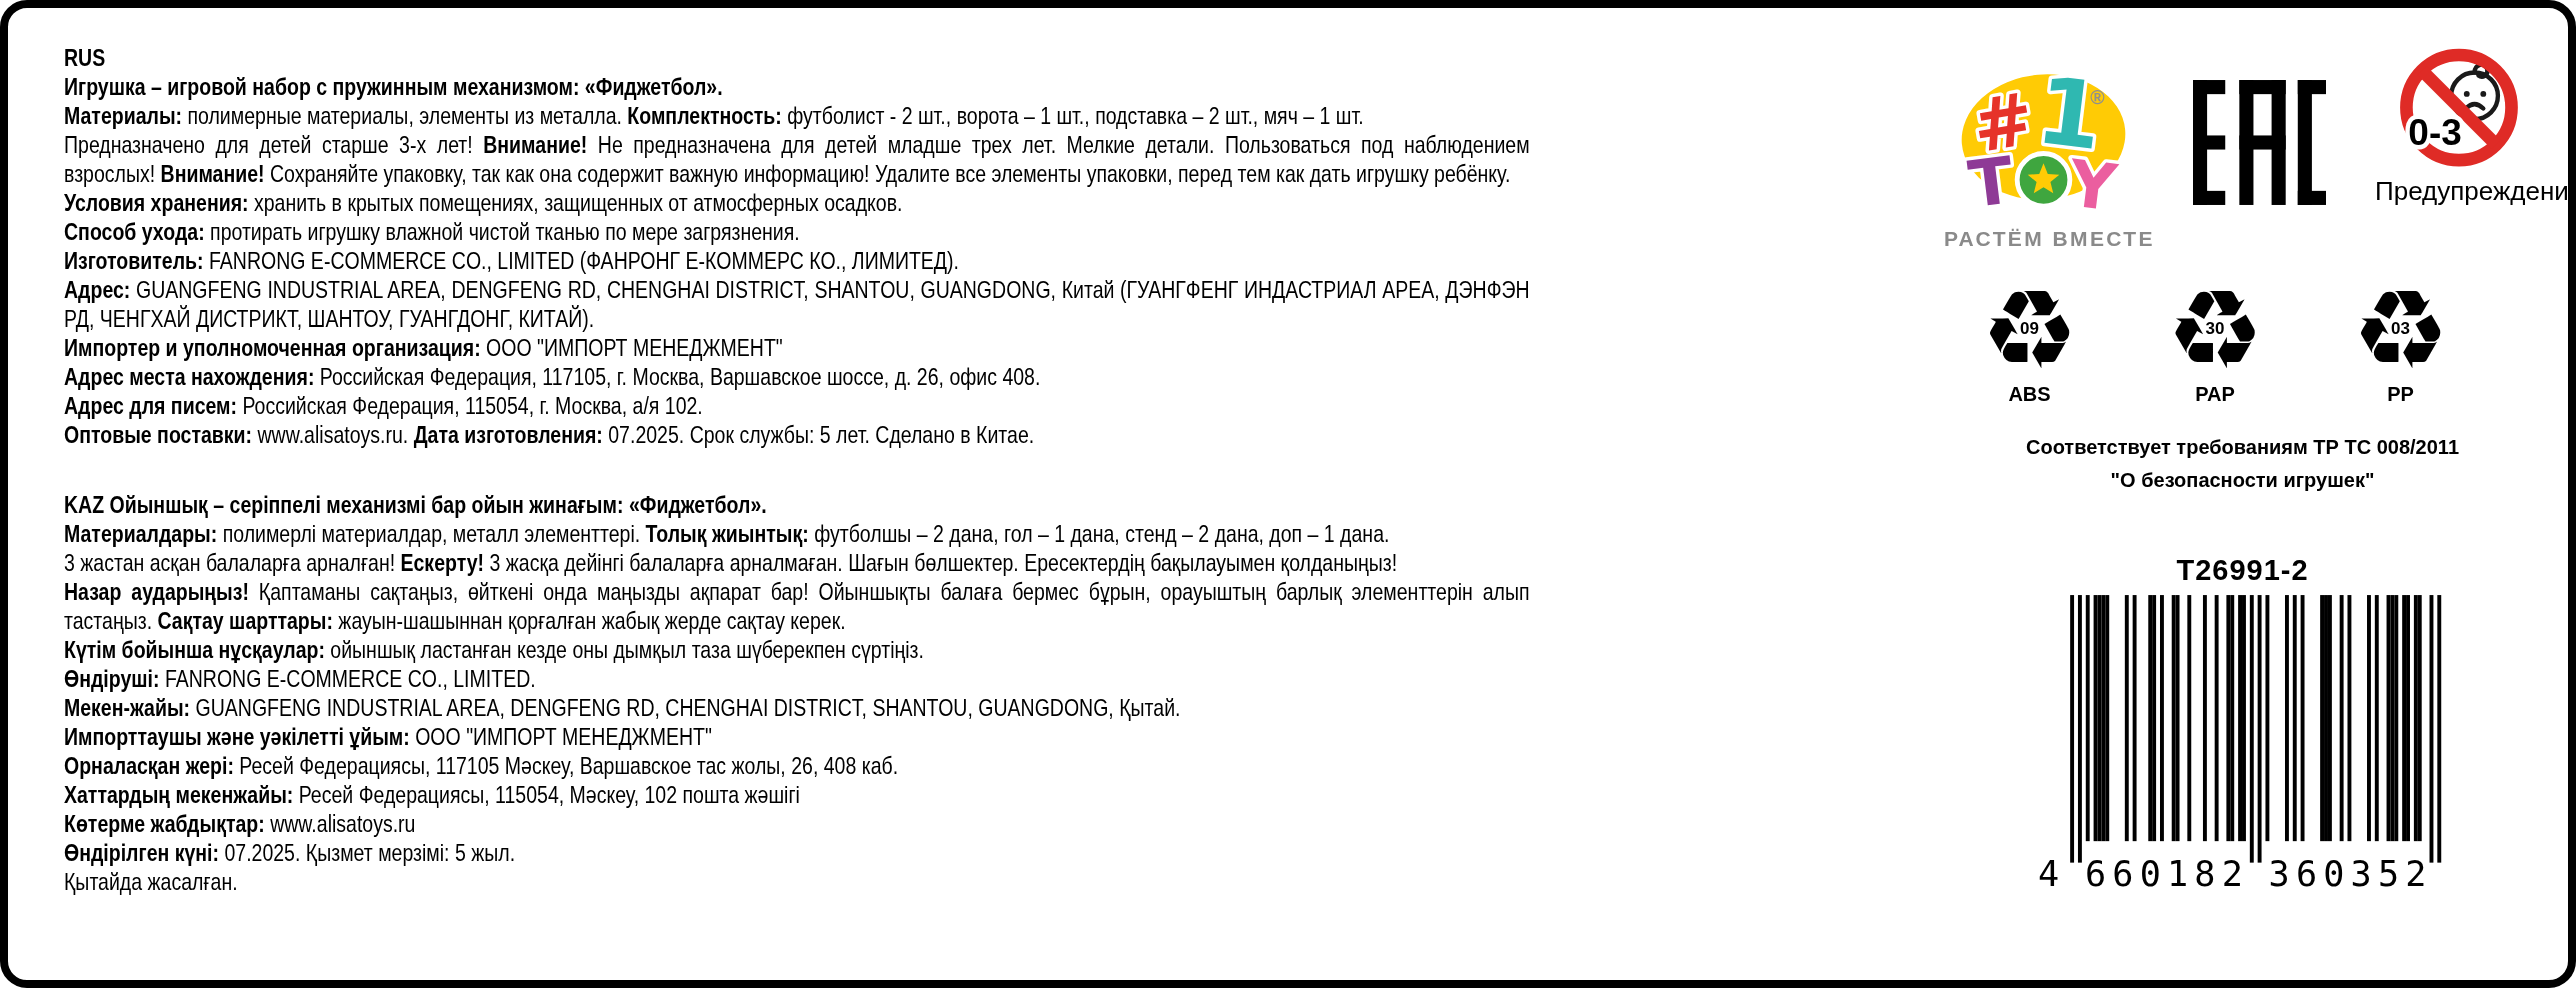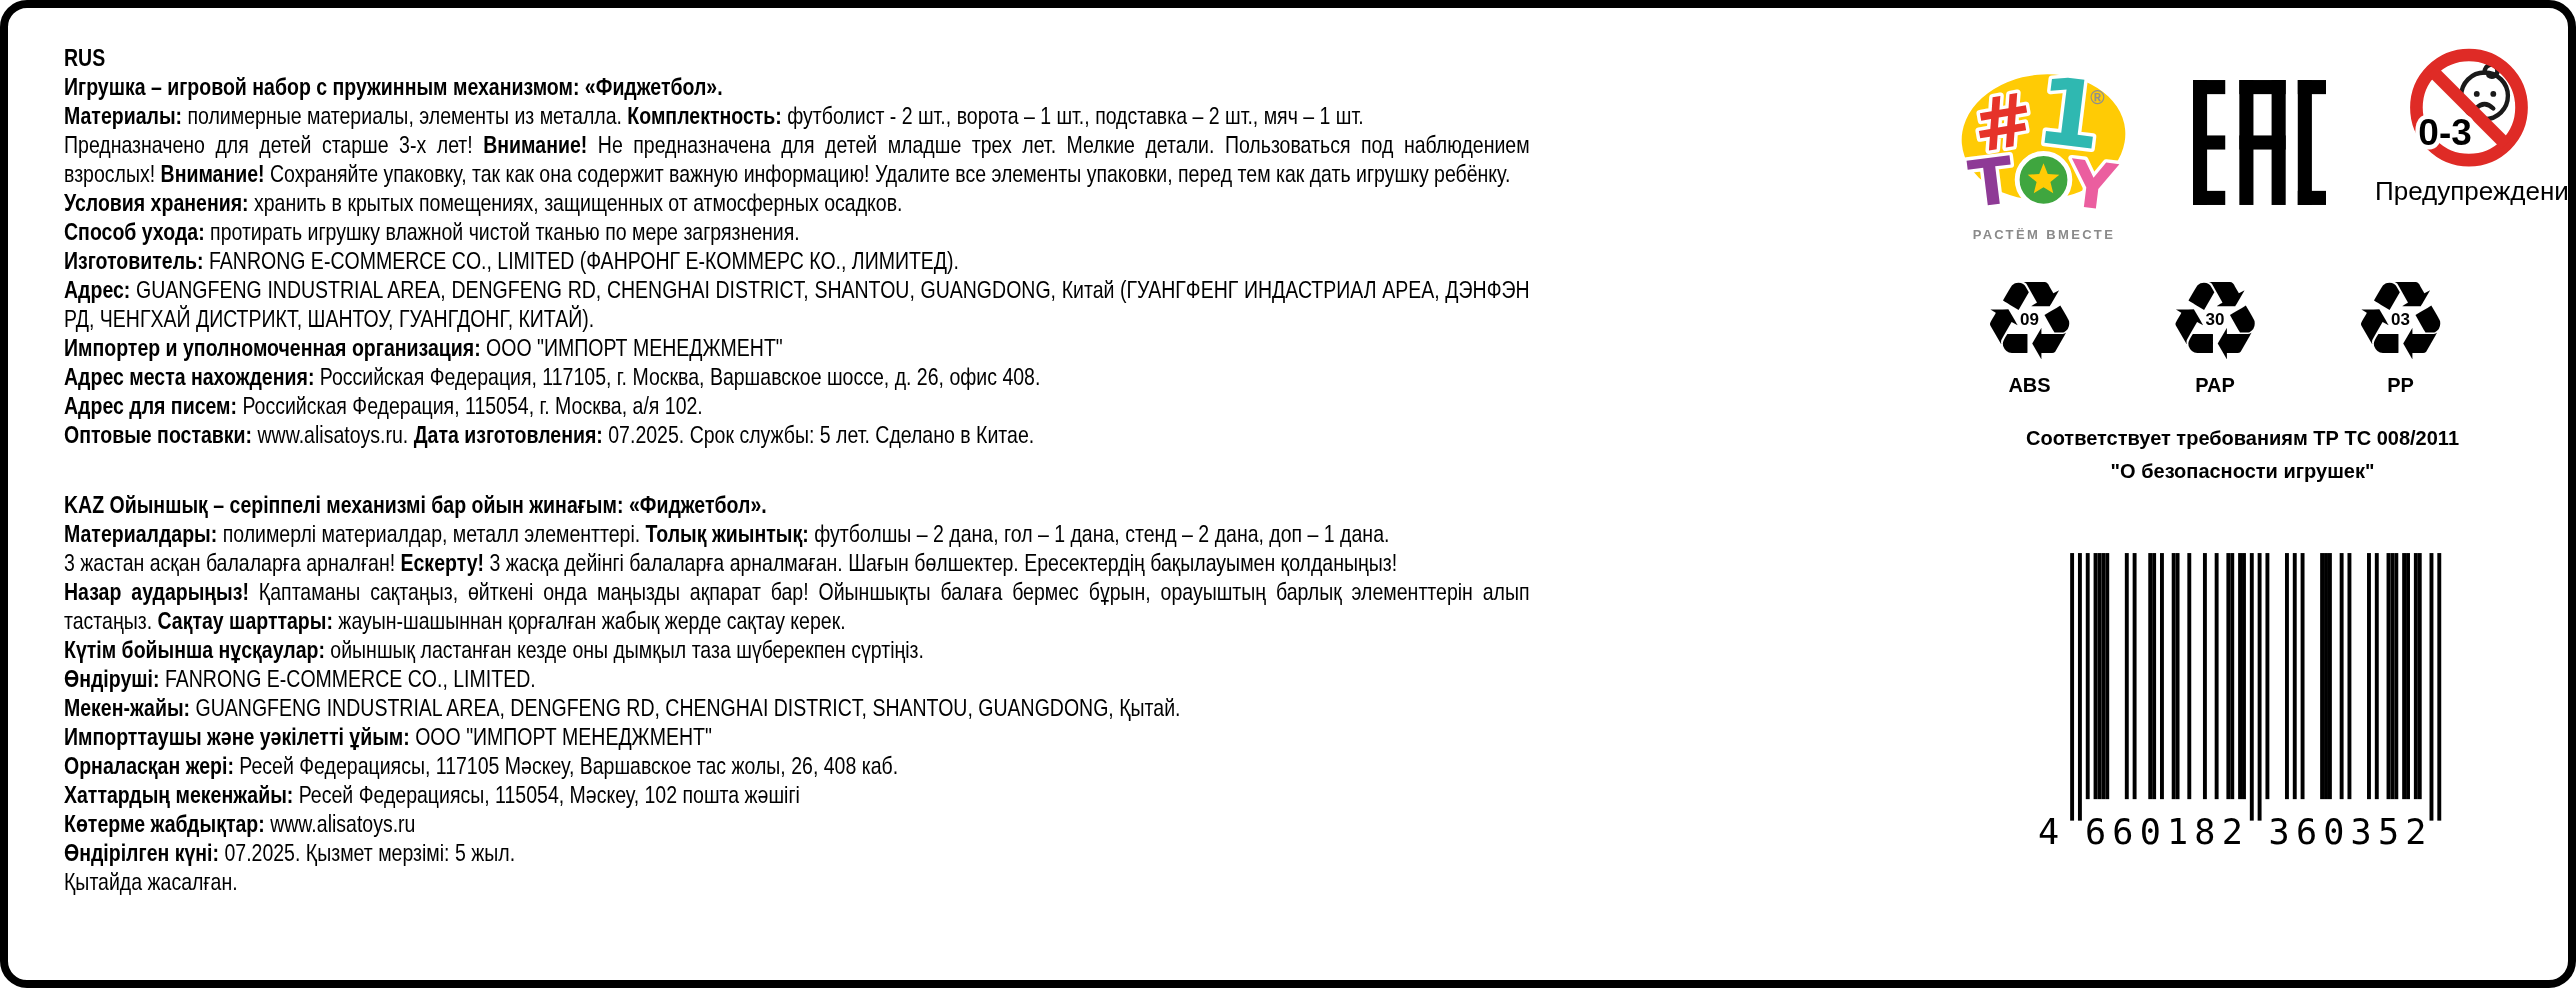--- a/index.html
+++ b/index.html
@@ -10,30 +10,30 @@
   }
   
   .col-text{position:absolute;left:56px;top:35px;width:1832px;transform:scaleX(0.8);transform-origin:0 0;}
   .para{margin:0;font-size:24.4px;line-height:29px;text-align:justify;}
   .para .b{font-weight:bold;}
   .kaz{margin-top:41px;}
   
   .col-marks{position:absolute;left:1936px;top:39px;width:597px;}
   .marks-row{display:flex;justify-content:space-between;align-items:flex-start;}
   .brand-badge{width:200px;text-align:center;}
-  .brand-tagline{font-size:13px;font-weight:bold;letter-spacing:2.4px;color:var(--tagline-gray,#8a8a8a);margin-top:2px;white-space:nowrap;}
+  .brand-tagline{font-size:21px;font-weight:bold;letter-spacing:2.4px;color:var(--tagline-gray,#8a8a8a);margin-top:2px;white-space:nowrap;}
   .lg{font-family:"DejaVu Sans","Liberation Sans",sans-serif;font-weight:bold;paint-order:stroke;stroke:#fff;stroke-width:7px;stroke-linejoin:round;}
   .lg.hash{fill:var(--brand-red,#e63329);font-size:74px;}
   .lg.one{fill:var(--brand-teal,#2fb8b1);font-size:95px;}
   .lg.t{fill:var(--brand-purple,#8e3a96);font-size:66px;}
   .lg.y{fill:var(--brand-pink,#eb5e9f);font-size:66px;}
   .reg{fill:#8f8f8f;font-size:20px;font-weight:bold;}
   .eac-mark{margin-top:33px;}
   .eac-mark rect{fill:#000;}
-  .age-badge{width:166px;text-align:right;}
+  .age-badge{width:166px;text-align:center;}
   .age-caption{font-size:26px;margin-top:2px;white-space:nowrap;}
   .age-num{font-size:38px;font-weight:bold;fill:#000;paint-order:stroke;stroke:#fff;stroke-width:9px;font-family:"Liberation Sans",sans-serif;}
   .face{stroke:#1a1a1a;stroke-width:4.5px;fill:none;stroke-linecap:round;}
   .redline{stroke:var(--warning-red,#df2b26);fill:none;}
   
   .recycle-row{display:flex;justify-content:space-between;width:488px;margin:29px auto 0 27px;}
   .recycle{width:117px;text-align:center;}
   .recycle-tri{position:relative;height:101px;}
   .tri-glyph{font-family:"DejaVu Sans","Liberation Sans",sans-serif;font-size:109px;line-height:101px;color:#000;}
   .tri-num{position:absolute;left:0;right:0;top:39px;font-size:17px;font-weight:bold;
@@ -153,20 +153,21 @@
         <div class="recycle-mat">PP</div>
       </div>
     </div>
 
     <div class="compliance">
       <div>Соответствует требованиям ТР ТС 008/2011</div>
       <div>"О безопасности игрушек"</div>
     </div>
 
     <div class="barcode-block">
+      <div class="sku">T26991-2</div>
       <svg id="barcode-svg" class="bc" width="416" height="297" viewBox="0 0 426 304" aria-label="4660182360352">
           <rect x="36" y="0" width="4" height="274"></rect>
           <rect x="44" y="0" width="4" height="274"></rect>
           <rect x="52" y="0" width="4" height="252"></rect>
           <rect x="60" y="0" width="4" height="252"></rect>
           <rect x="64" y="0" width="4" height="252"></rect>
           <rect x="68" y="0" width="4" height="252"></rect>
           <rect x="72" y="0" width="4" height="252"></rect>
           <rect x="92" y="0" width="4" height="252"></rect>
           <rect x="100" y="0" width="4" height="252"></rect>

